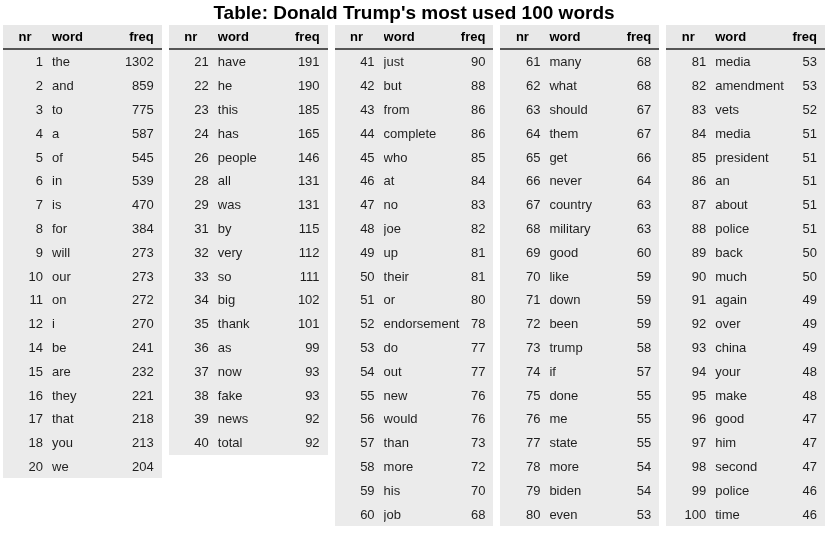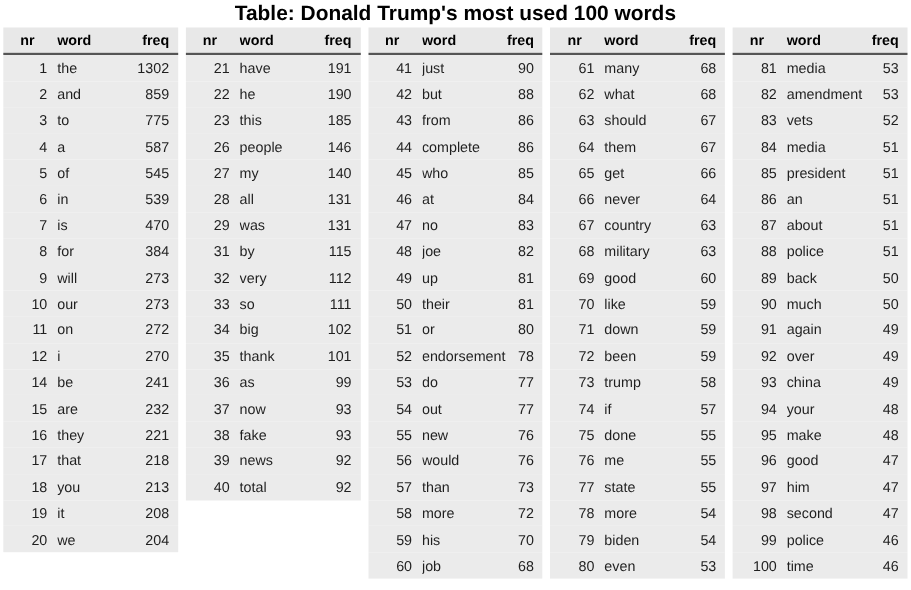--- a/index.html
+++ b/index.html
@@ -154,25 +154,20 @@
           <div class="c-nr">17</div>
           <div class="c-word">that</div>
           <div class="c-freq">218</div>
         </div>
         <div class="row">
           <div class="c-nr">18</div>
           <div class="c-word">you</div>
           <div class="c-freq">213</div>
         </div>
         <div class="row">
-          <div class="c-nr">19</div>
-          <div class="c-word">it</div>
-          <div class="c-freq">208</div>
-        </div>
-        <div class="row">
           <div class="c-nr">20</div>
           <div class="c-word">we</div>
           <div class="c-freq">204</div>
         </div>
       </div>
       <div class="panel">
         <div class="hdr-row">
           <div class="c-nr">nr</div>
           <div class="c-word">word</div>
           <div class="c-freq">freq</div>
@@ -187,28 +182,28 @@
           <div class="c-nr">22</div>
           <div class="c-word">he</div>
           <div class="c-freq">190</div>
         </div>
         <div class="row">
           <div class="c-nr">23</div>
           <div class="c-word">this</div>
           <div class="c-freq">185</div>
         </div>
         <div class="row">
+          <div class="c-nr">24</div>
+          <div class="c-word">has</div>
+          <div class="c-freq">165</div>
+        </div>
+        <div class="row">
           <div class="c-nr">26</div>
           <div class="c-word">people</div>
           <div class="c-freq">146</div>
-        </div>
-        <div class="row">
-          <div class="c-nr">27</div>
-          <div class="c-word">my</div>
-          <div class="c-freq">140</div>
         </div>
         <div class="row">
           <div class="c-nr">28</div>
           <div class="c-word">all</div>
           <div class="c-freq">131</div>
         </div>
         <div class="row">
           <div class="c-nr">29</div>
           <div class="c-word">was</div>
           <div class="c-freq">131</div>

